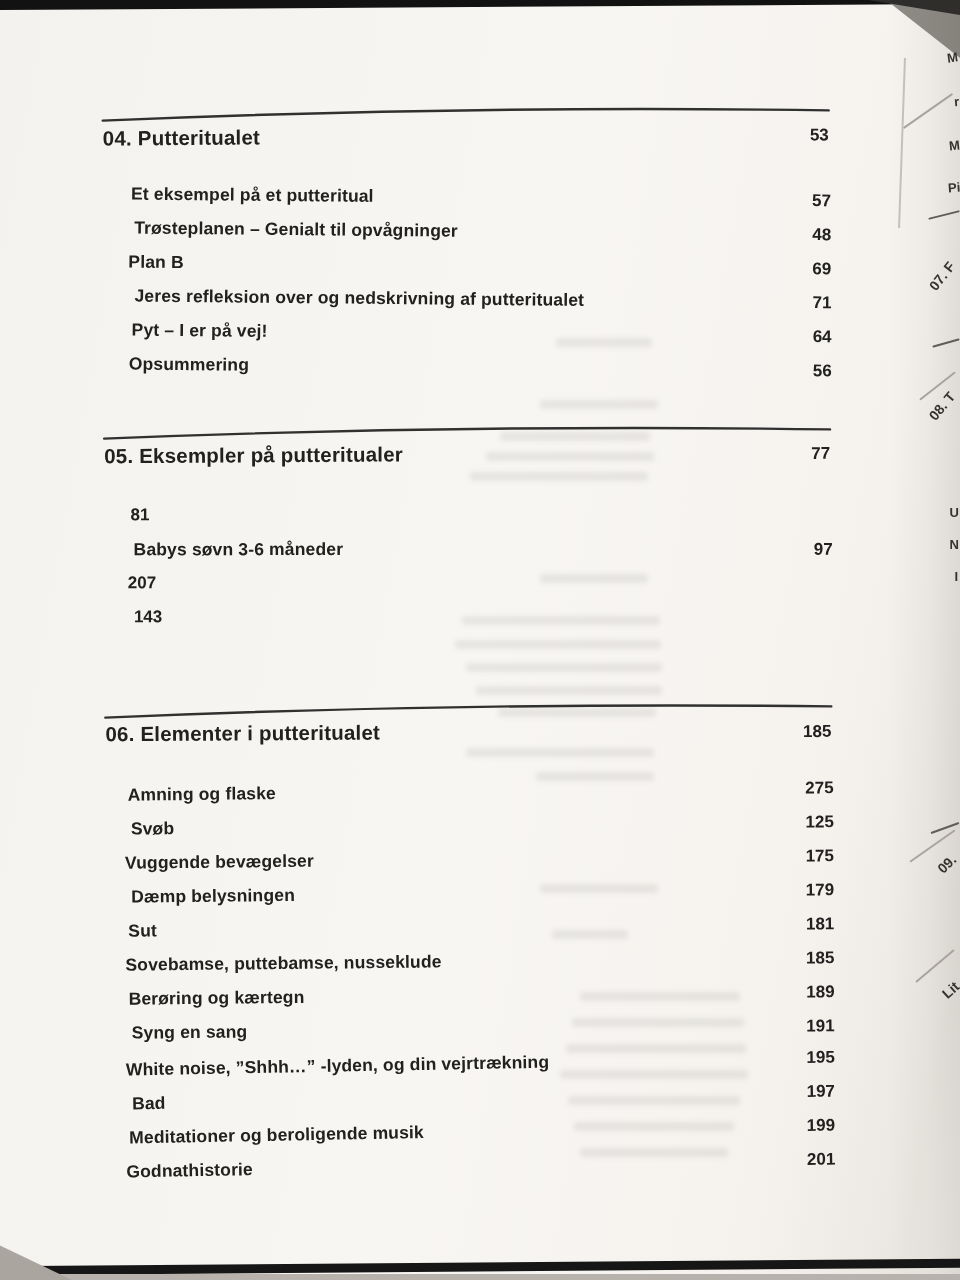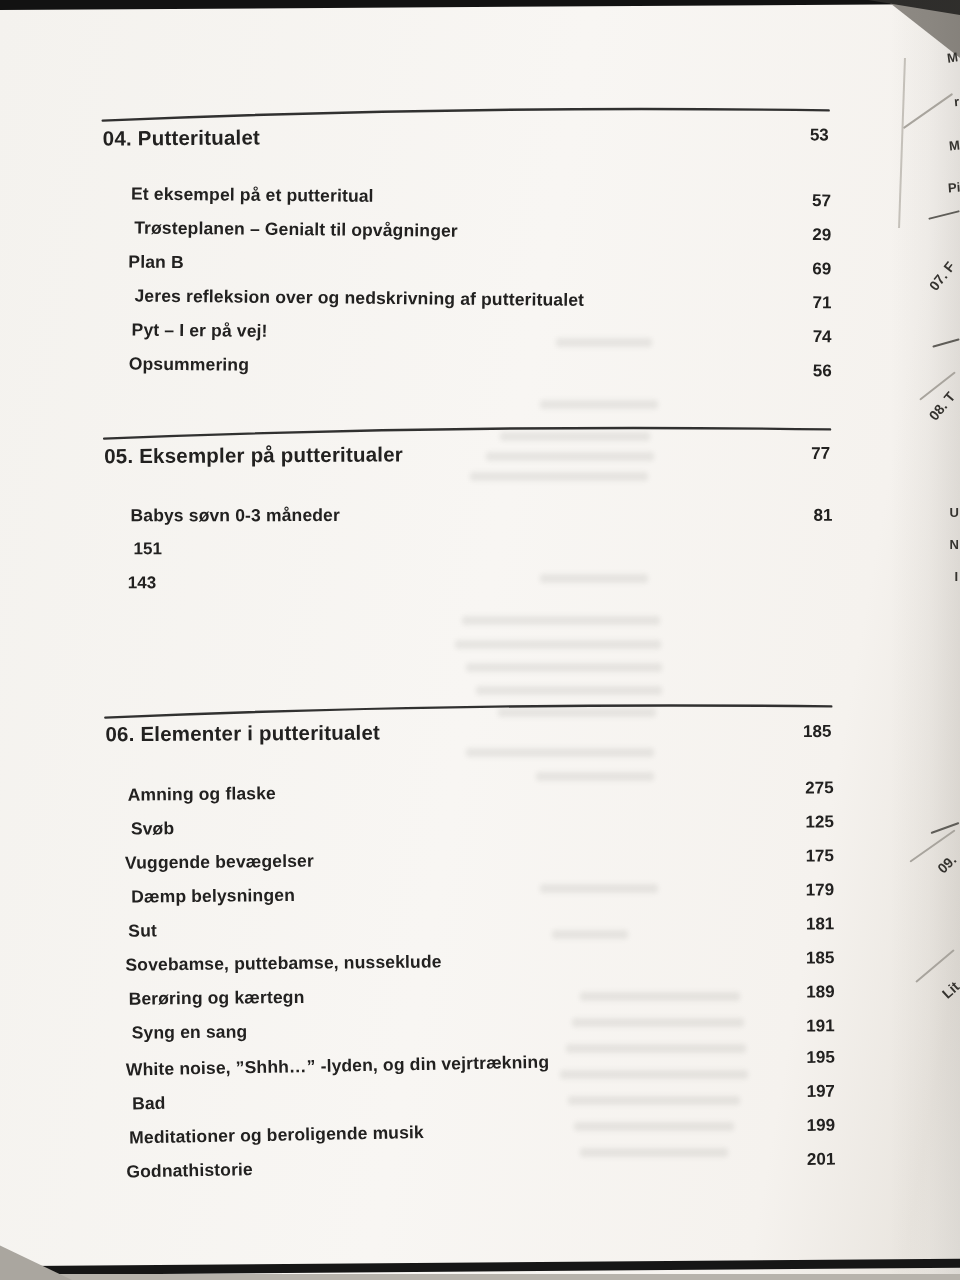--- a/index.html
+++ b/index.html
@@ -110,56 +110,59 @@
       <span class="chap">04. Putteritualet</span>
       <span class="num chap-num">53</span>
     </div>
     <div class="entries">
       <div class="row">
           <span class="lbl">Et eksempel på et putteritual</span>
           <span class="num">57</span>
         </div>
       <div class="row">
           <span class="lbl">Trøsteplanen – Genialt til opvågninger</span>
-          <span class="num">29</span>
+          <span class="num">48</span>
         </div>
       <div class="row">
           <span class="lbl">Plan B</span>
           <span class="num">69</span>
         </div>
       <div class="row">
           <span class="lbl">Jeres refleksion over og nedskrivning af putteritualet</span>
           <span class="num">71</span>
         </div>
       <div class="row">
           <span class="lbl">Pyt – I er på vej!</span>
-          <span class="num">74</span>
+          <span class="num">64</span>
         </div>
       <div class="row">
           <span class="lbl">Opsummering</span>
           <span class="num">56</span>
         </div>
     </div>
   </div>
 
   <div class="section" id="sec05">
     <svg class="rule" width="730" height="16" viewBox="0 0 730 16">
         <path d="M2,13 Q365,0 728,7" fill="none" stroke="#1f1f1f" stroke-width="2.4" stroke-linecap="round" opacity="0.92"></path>
       </svg>
     <div class="head-row">
       <span class="chap">05. Eksempler på putteritualer</span>
       <span class="num chap-num">77</span>
     </div>
     <div class="entries">
       <div class="row">
-          <span class="lbl">Babys søvn 0-3 måneder</span>
           <span class="num">81</span>
         </div>
       <div class="row">
-          <span class="num">151</span>
+          <span class="lbl">Babys søvn 3-6 måneder</span>
+          <span class="num">97</span>
+        </div>
+      <div class="row">
+          <span class="num">207</span>
         </div>
       <div class="row">
           <span class="num">143</span>
         </div>
     </div>
   </div>
 
   <div class="section" id="sec06">
     <svg class="rule" width="730" height="16" viewBox="0 0 730 16">
         <path d="M2,14 Q365,0 728,6" fill="none" stroke="#1f1f1f" stroke-width="2.4" stroke-linecap="round" opacity="0.92"></path>

